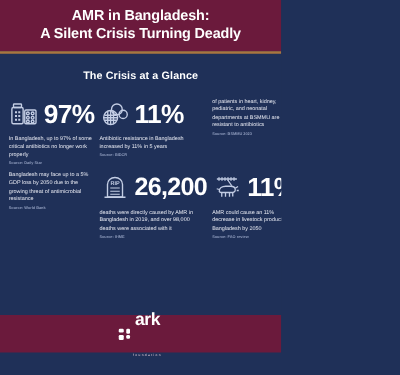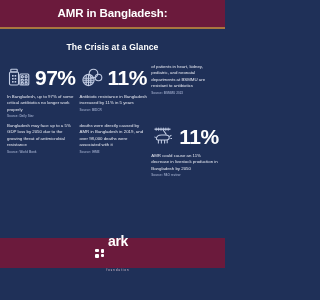--- a/index.html
+++ b/index.html
@@ -167,20 +167,21 @@
   }
 </style>
 </head>
 <body>
 
 <div class="poster">
 
   <div class="header">
     <div class="header-title">
       <div>AMR in Bangladesh:</div>
+      <div>A Silent Crisis Turning Deadly</div>
     </div>
   </div>
   <div class="header-rule"></div>
 
   <div class="subheader">
     <span class="subheader-text">The Crisis at a Glance</span>
   </div>
 
   <div class="grid">
 
@@ -232,20 +233,31 @@
       <div class="caption">of patients in heart, kidney, pediatric, and neonatal departments at BSMMU are resistant to antibiotics</div>
       <div class="source">Source: BSMMU 2023</div>
     </div>
 
     <div class="cell">
       <div class="caption">Bangladesh may face up to a 5% GDP loss by 2050 due to the growing threat of antimicrobial resistance</div>
       <div class="source">Source: World Bank</div>
     </div>
 
     <div class="cell">
+      <div class="cell-top">
+        <span class="icon">
+          <svg width="26" height="26" viewBox="0 0 26 26" fill="none" stroke="#c3cde4" stroke-width="1.1">
+            <path d="M7 20.5 V10.5 C7 7.2 9.6 5 13 5 C16.4 5 19 7.2 19 10.5 V20.5 Z"></path>
+            <text x="9.4" y="11.2" font-family="Liberation Sans, sans-serif" font-size="4.4" font-weight="bold" fill="#c3cde4" stroke="none">RIP</text>
+            <path d="M9.2 13.4 H16.8 M9.2 16 H16.8 M9.2 18.4 H16.8" stroke-width="0.85"></path>
+            <path d="M4.6 20.8 H21.4" stroke-width="1.2"></path>
+          </svg>
+        </span>
+        <span class="stat-value big">26,200</span>
+      </div>
       <div class="caption">deaths were directly caused by AMR in Bangladesh in 2019, and over 98,000 deaths were associated with it</div>
       <div class="source">Source: IHME</div>
     </div>
 
     <div class="cell">
       <div class="cell-top">
         <span class="icon">
           <svg width="26" height="26" viewBox="0 0 26 26" fill="none" stroke="#c3cde4" stroke-width="1.05">
             <path d="M4.5 6.2 H20.5" stroke-width="1.3"></path>
             <path d="M6.2 4.6 V7.8 M8.6 4.6 V7.8 M11 4.6 V7.8 M13.4 4.6 V7.8 M15.8 4.6 V7.8 M18.2 4.6 V7.8" stroke-width="0.8"></path>

